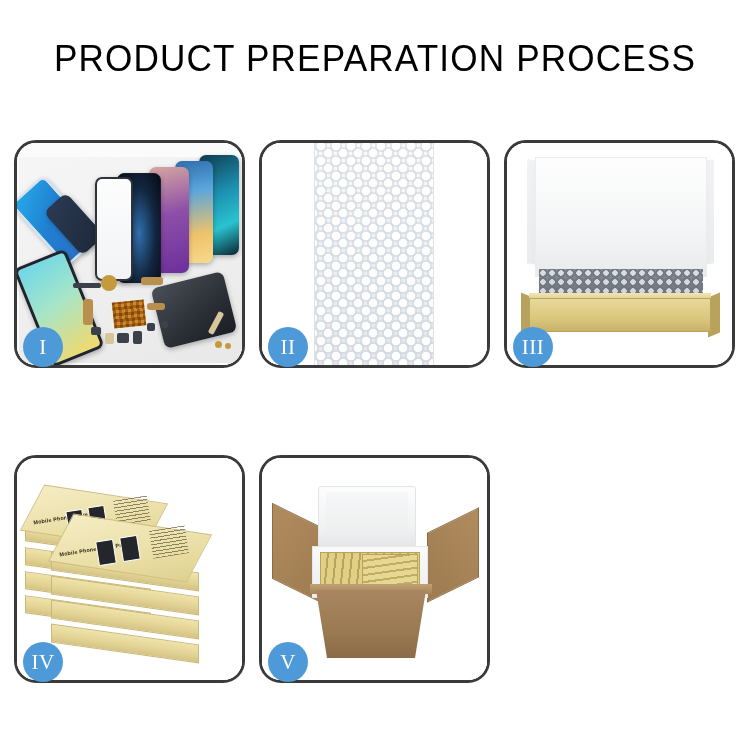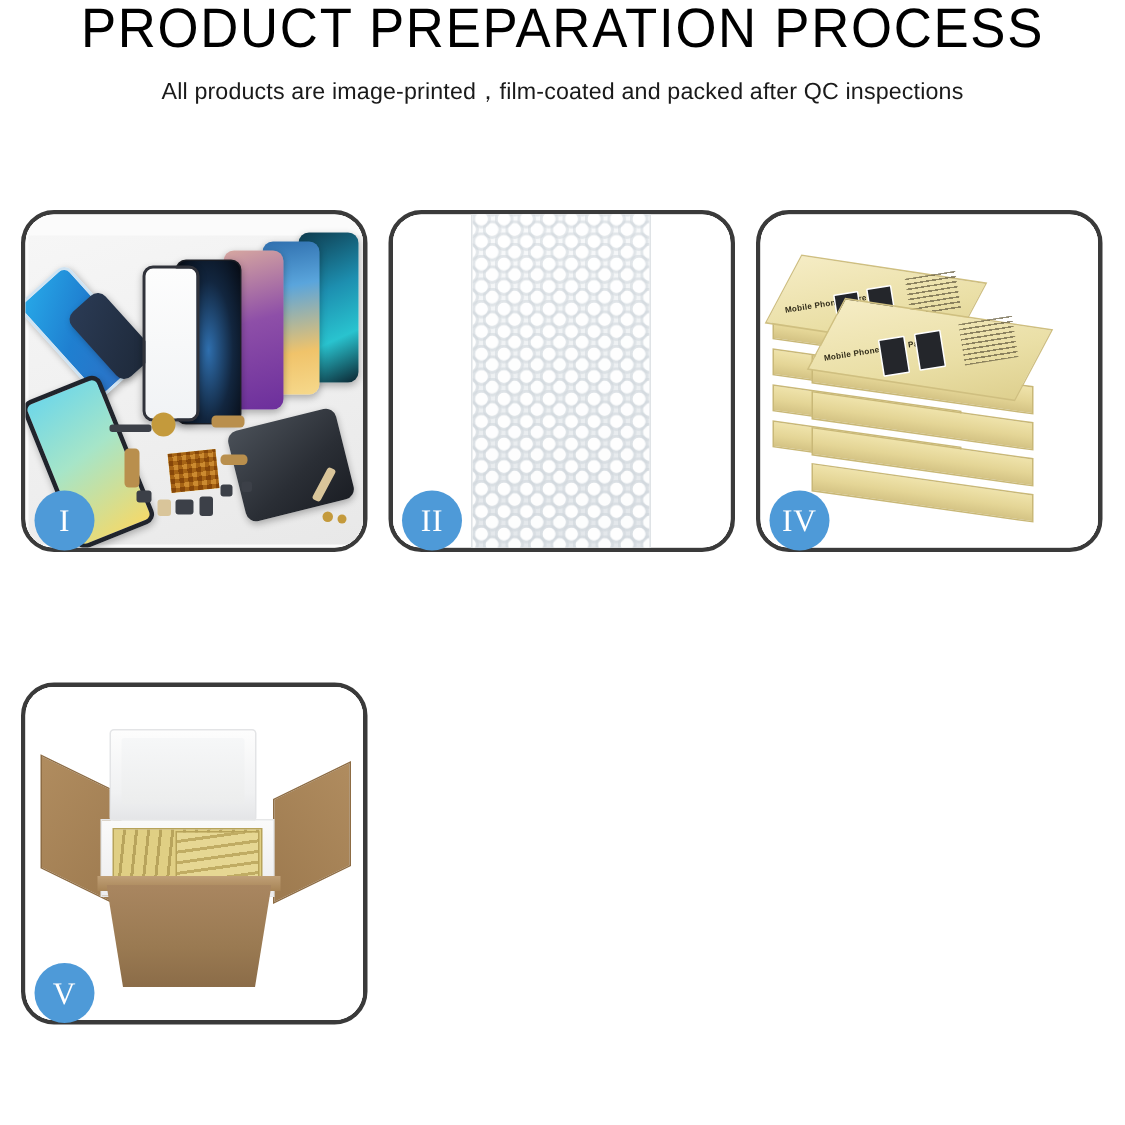--- a/index.html
+++ b/index.html
@@ -7,21 +7,21 @@
   body {
     width: 750px;
     height: 750px;
     background: #ffffff;
     font-family: "Liberation Sans", sans-serif;
     overflow: hidden;
     position: relative;
   }
 
   
-  .header { width: 750px; text-align: center; }
+  .header { width: 750px; padding-top: 40px; text-align: center; }
 
   .main-title {
     font-family: "Liberation Sans", sans-serif;
     font-size: 37px;
     font-weight: 400;
     letter-spacing: 1.2px;
     color: #000000;
     line-height: 1.05;
     transform: scaleX(0.95);
   }
@@ -320,21 +320,20 @@
   }
   .c6-tape {
     position:absolute; background:#a4855b; opacity:.9;
   }
 </style>
 </head>
 <body>
 
 <div class="header">
   <div class="main-title">PRODUCT PREPARATION PROCESS</div>
-  <div class="sub-title">All products are image-printed，film-coated and packed after QC inspections</div>
 </div>
 
 <div class="grid">
 
   <div class="panel">
     <div class="panel-inner">
       <div class="scene-parts">
         <div class="plate"></div>
         <div class="ph ph-a"></div>
         <div class="ph ph-a2"></div>
@@ -373,20 +372,35 @@
         <div class="conn" style="left:74px;top:20px;"></div>
         <div class="conn" style="left:86px;top:92px;"></div>
         <div class="conn" style="left:80px;top:186px;"></div>
         <div class="conn" style="left:126px;top:188px;"></div>
         <div class="bubble-bag"></div>
       </div>
     </div>
     <div class="badge">II</div>
   </div>
 
+  <div class="panel">
+    <div class="panel-inner">
+      <div class="scene-box3">
+        <div class="b3-foam-flapL"></div>
+        <div class="b3-foam-flapR"></div>
+        <div class="b3-foamlid"></div>
+        <div class="b3-bubble"></div>
+        <div class="b3-sideL"></div>
+        <div class="b3-sideR"></div>
+        <div class="b3-rim"></div>
+        <div class="b3-front"></div>
+      </div>
+    </div>
+    <div class="badge">III</div>
+  </div>
 
   <div class="panel">
     <div class="panel-inner">
       <div class="scene-stack">
 
         <div class="sbox" style="left:8px;top:74px;width:126px;height:18px;transform:skewY(8deg);"></div>
         <div class="sbox" style="left:8px;top:98px;width:126px;height:18px;transform:skewY(8deg);"></div>
         <div class="sbox" style="left:8px;top:122px;width:126px;height:18px;transform:skewY(8deg);"></div>
         <div class="sbox" style="left:8px;top:146px;width:126px;height:18px;transform:skewY(8deg);"></div>
 

